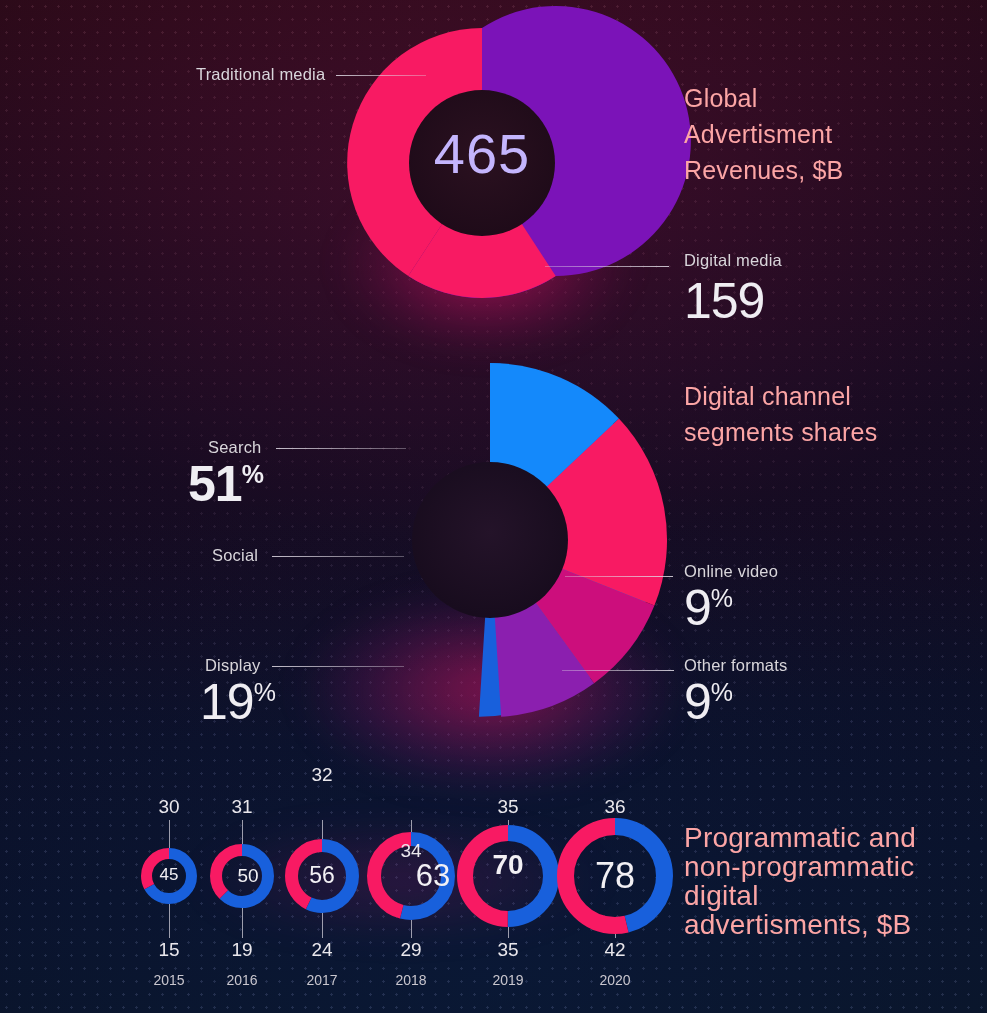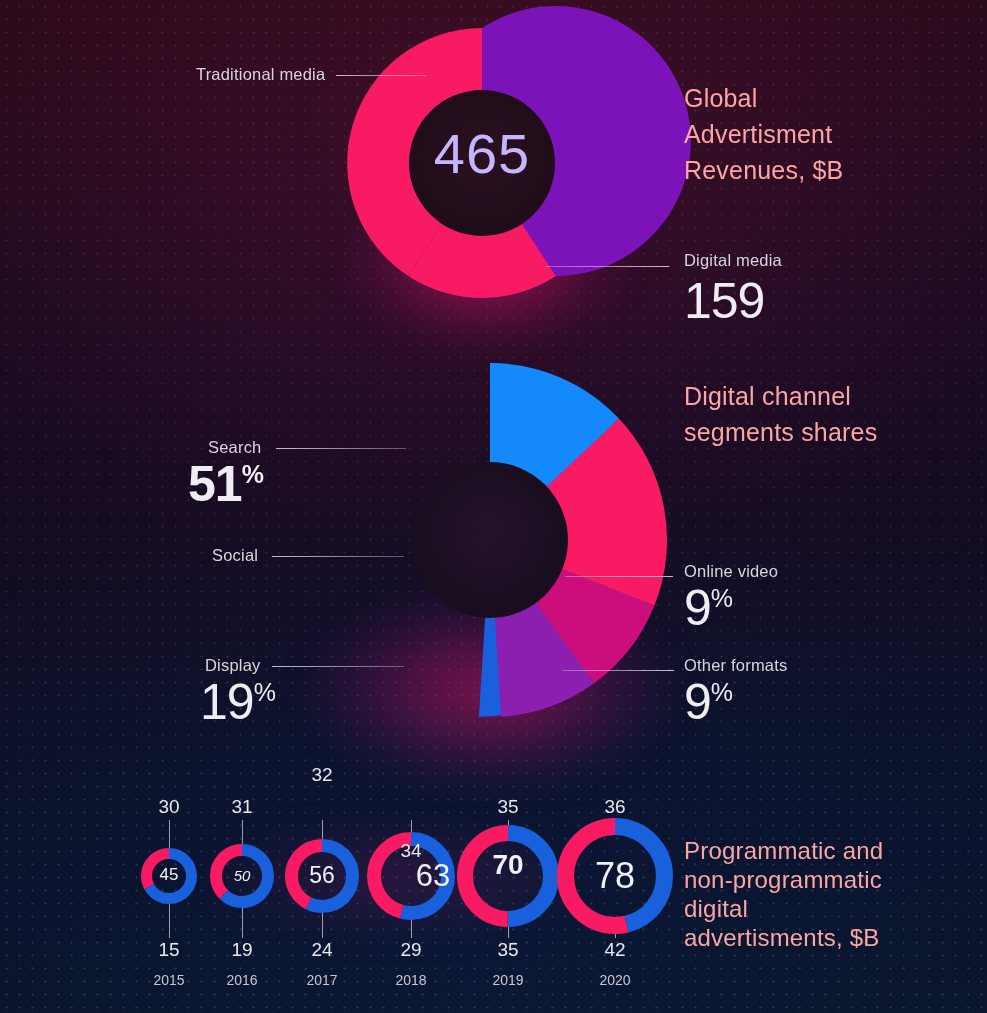--- a/index.html
+++ b/index.html
@@ -216,21 +216,21 @@
       <div class="mini-center" style="left:129px;top:864.44px;width:80px;font-size:17px;line-height:22.950000000000003px;">45</div>
       <div class="mini-num" style="left:129px;top:796px;width:80px;">30</div>
       <div class="" style="position:absolute;left:169px;top:820px;width:1px;height:28px;background:rgba(220,216,226,.7);"></div>
       <div class="" style="position:absolute;left:169px;top:904px;width:1px;height:34px;background:rgba(220,216,226,.7);"></div>
       <div class="mini-num" style="left:129px;top:939px;width:80px;">15</div>
       <div class="mini-year" style="left:129px;top:972px;width:80px;">2015</div>
       <svg width="68" height="68" viewBox="0 0 68 68" style="left: 208px; top: 842px;">
         <circle cx="34" cy="34" r="26" fill="none" stroke="#1860DC" stroke-width="12" stroke-dasharray="101.28494715173494 163.36281798666926" stroke-dashoffset="0" transform="rotate(-90 34 34)"></circle>
         <circle cx="34" cy="34" r="26" fill="none" stroke="#F81A63" stroke-width="12" stroke-dasharray="62.077870834934316 163.36281798666926" stroke-dashoffset="-101.28494715173494" transform="rotate(-90 34 34)"></circle>
       </svg>
-      <div class="mini-center" style="left:202px;top:862.4px;width:80px;font-size:15px;line-height:27px;font-style:italic;">50</div>
+      <div class="mini-center" style="left:208px;top:862.4px;width:80px;font-size:19px;line-height:27px;">50</div>
       <div class="mini-num" style="left:202px;top:796px;width:80px;">31</div>
       <div class="" style="position:absolute;left:242px;top:820px;width:1px;height:24px;background:rgba(220,216,226,.7);"></div>
       <div class="" style="position:absolute;left:242px;top:908px;width:1px;height:30px;background:rgba(220,216,226,.7);"></div>
       <div class="mini-num" style="left:202px;top:939px;width:80px;">19</div>
       <div class="mini-year" style="left:202px;top:972px;width:80px;">2016</div>
       <svg width="78" height="78" viewBox="0 0 78 78" style="left: 283px; top: 837px;">
         <circle cx="39" cy="39" r="30.5" fill="none" stroke="#1860DC" stroke-width="13" stroke-dasharray="109.50694392512993 191.63715186897738" stroke-dashoffset="0" transform="rotate(-90 39 39)"></circle>
         <circle cx="39" cy="39" r="30.5" fill="none" stroke="#F81A63" stroke-width="13" stroke-dasharray="82.13020794384745 191.63715186897738" stroke-dashoffset="-109.50694392512993" transform="rotate(-90 39 39)"></circle>
       </svg>
       <div class="mini-center" style="left:282px;top:860.36px;width:80px;font-size:23px;line-height:31.05px;">56</div>
@@ -264,18 +264,18 @@
         <circle cx="60" cy="60" r="49.5" fill="none" stroke="#F81A63" stroke-width="17" stroke-dasharray="167.4710545336713 311.01767270538954" stroke-dashoffset="-143.54661817171825" transform="rotate(-90 60 60)"></circle>
       </svg>
       <div class="mini-center" style="left:575px;top:851.52px;width:80px;font-size:36px;line-height:48.6px;">78</div>
       <div class="mini-num" style="left:575px;top:796px;width:80px;">36</div>
       <div class="" style="position:absolute;left:615px;top:820px;width:1px;height:-2px;background:rgba(220,216,226,.7);"></div>
       <div class="" style="position:absolute;left:615px;top:934px;width:1px;height:4px;background:rgba(220,216,226,.7);"></div>
       <div class="mini-num" style="left:575px;top:939px;width:80px;">42</div>
       <div class="mini-year" style="left:575px;top:972px;width:80px;">2020</div>
     </div>
 
-  <div class="hdr" style="left:684px;top:823px;font-size:24px;line-height:29px;margin-top:13px;">Programmatic and
+  <div class="hdr" style="left:684px;top:823px;font-size:28px;line-height:29px;">Programmatic and
 non-programmatic
 digital
 advertisments, $B</div>
 
 </div>
 
 </body></html>

